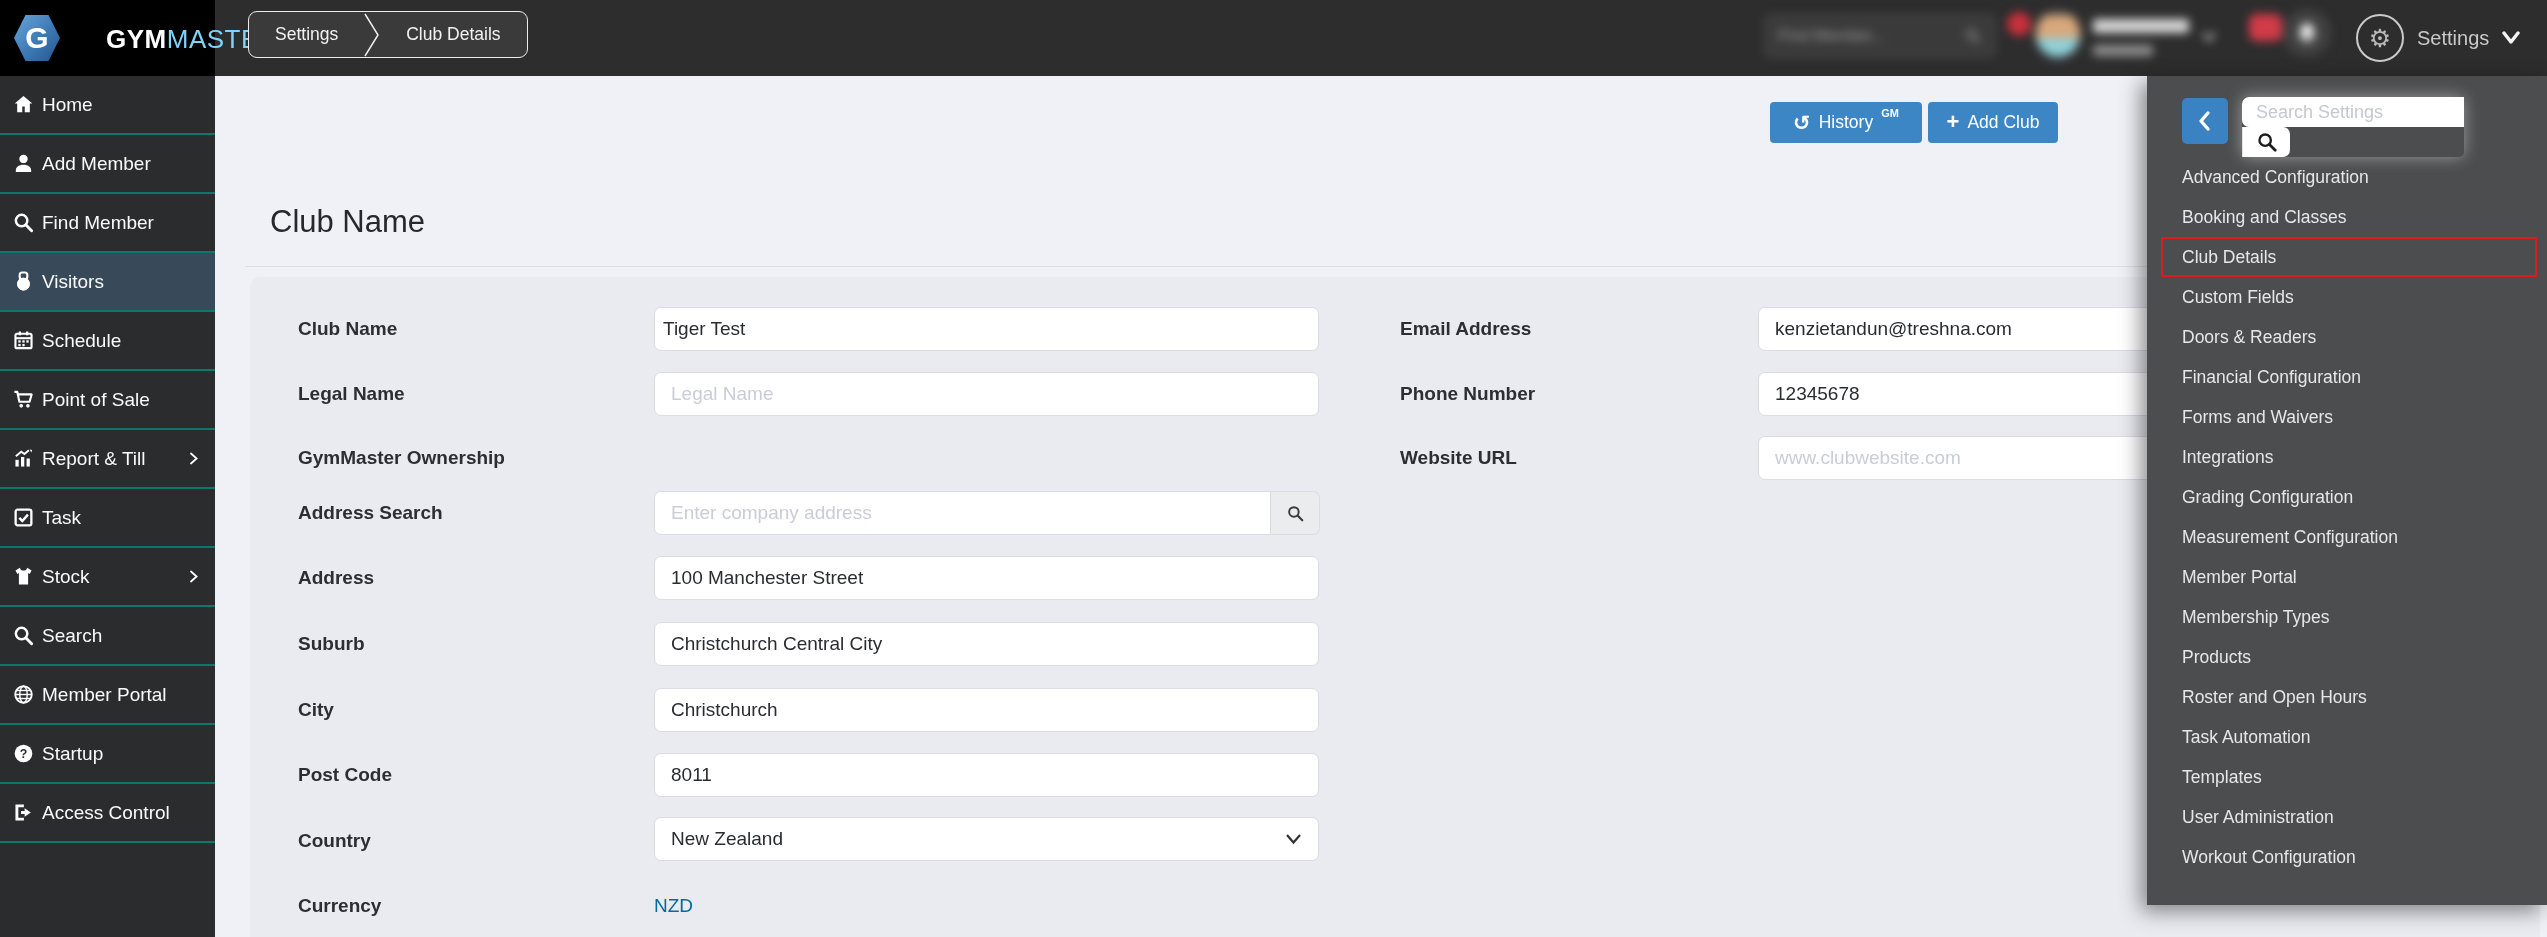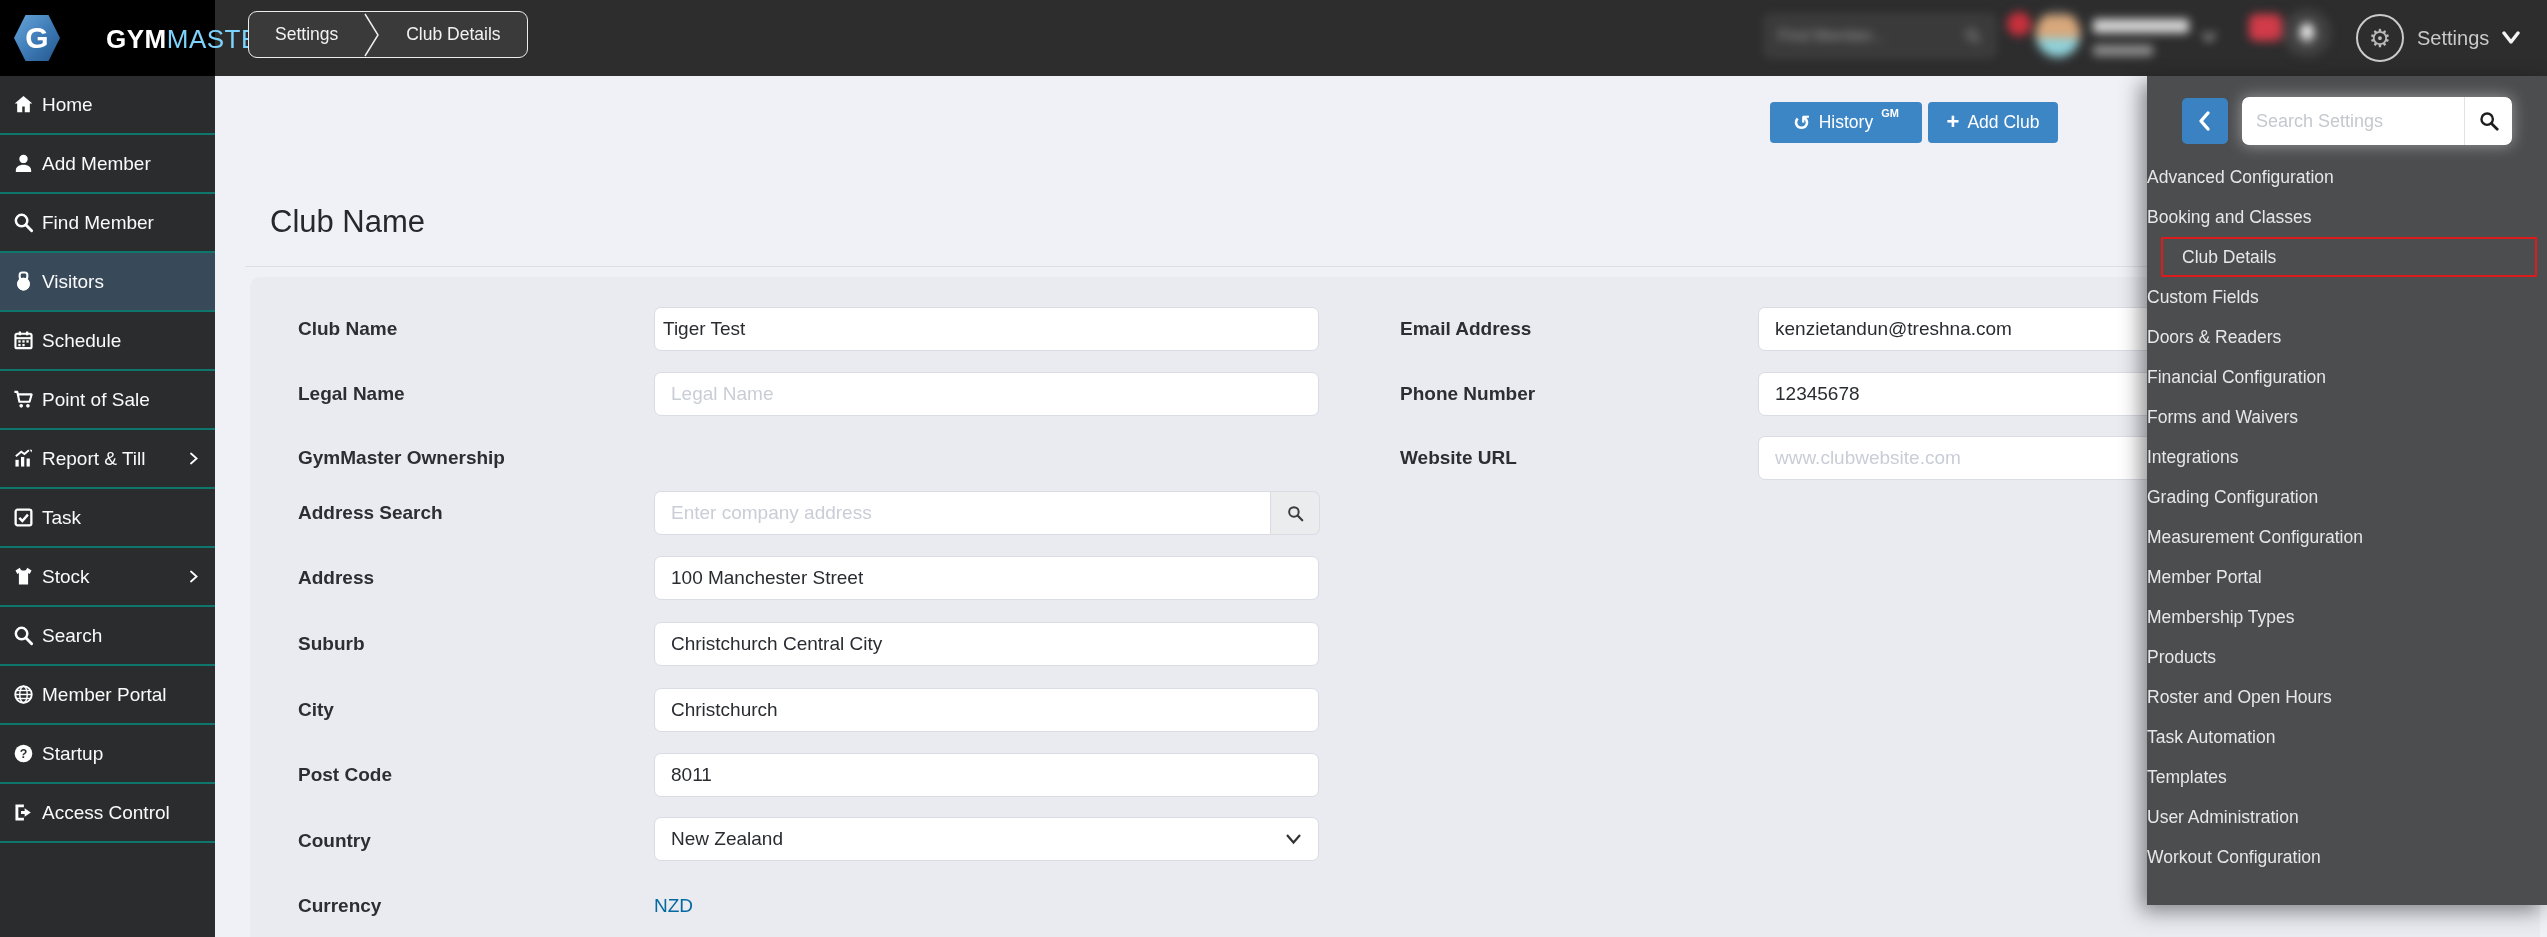--- a/index.html
+++ b/index.html
@@ -75,29 +75,29 @@
               display:flex; align-items:center; justify-content:center; color:#3a3c40; cursor:pointer; }
   .f-select { position:absolute; width:665px; height:44px; background:#fff; border:1px solid #d9dce3; border-radius:7px;
               display:flex; align-items:center; padding:0 16px; font-size:19px; color:#2a2c30; cursor:pointer; }
   .f-select .sel-chev { margin-left:auto; display:flex; color:#333; }
 
   
   .settings-panel { position:absolute; left:2147px; top:76px; width:400px; height:829px; background:#4c4d4f; z-index:40;
                     box-shadow:-6px 6px 20px rgba(0,0,0,.45); }
   .sp-back { position:absolute; left:35px; top:22px; width:46px; height:46px; background:#3b82c3; border:none; border-radius:5px;
              display:flex; align-items:center; justify-content:center; cursor:pointer; }
-  .sp-group { position:absolute; left:95px; top:21px; height:48px; display:flex; border-radius:5px;
-              box-shadow:0 0 16px rgba(255,255,255,.45); }
+  .sp-group { position:absolute; left:95px; top:21px; height:60px; display:flex; border-radius:5px;
+              box-shadow:0 0 16px rgba(255,255,255,.45);flex-direction:column; }
   .sp-input { width:222px; height:48px; border:none; border-radius:7px 0 0 7px; padding:0 14px; font-size:18px;
               font-family:inherit; color:#333; outline:none; }
   .sp-input::placeholder { color:#c4c8cf; }
   .sp-search-btn { width:48px; height:48px; background:#fff; border:none; border-left:1px solid #e2e2e2;
                    border-radius:0 7px 7px 0; display:flex; align-items:center; justify-content:center; color:#222; cursor:pointer; }
   .sp-list { position:absolute; left:0; top:81px; width:100%; }
-  .sp-item { height:40px; display:flex; align-items:center; color:#e6e7e8; font-size:17.5px; cursor:pointer; white-space:nowrap; }
+  .sp-item { height:40px; display:flex; align-items:center; padding-left:35px; color:#e6e7e8; font-size:17.5px; cursor:pointer; white-space:nowrap; }
   .sp-item.active { border:2px solid #dc1c1c; margin:0 10px 0 14px; padding-left:19px; }
 </style>
 </head>
 <body>
 
 <div class="topbar">
   <div class="logo">
     <div class="hex">G</div>
     <div class="brand"><b>GYM</b><span class="lt">MASTER</span></div>
   </div>

